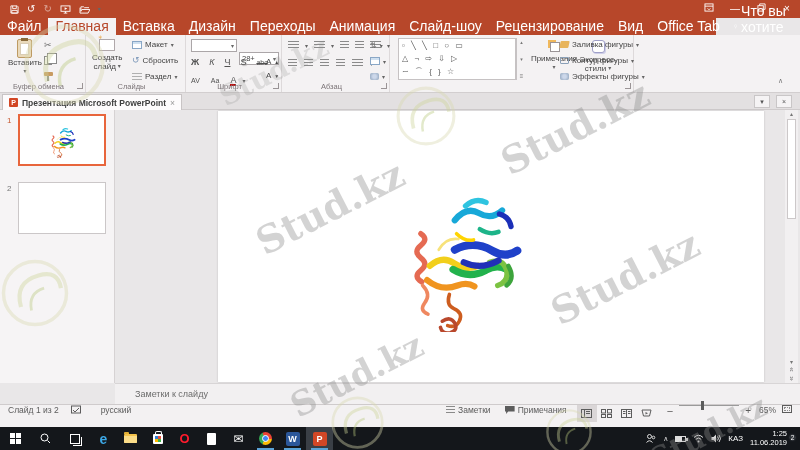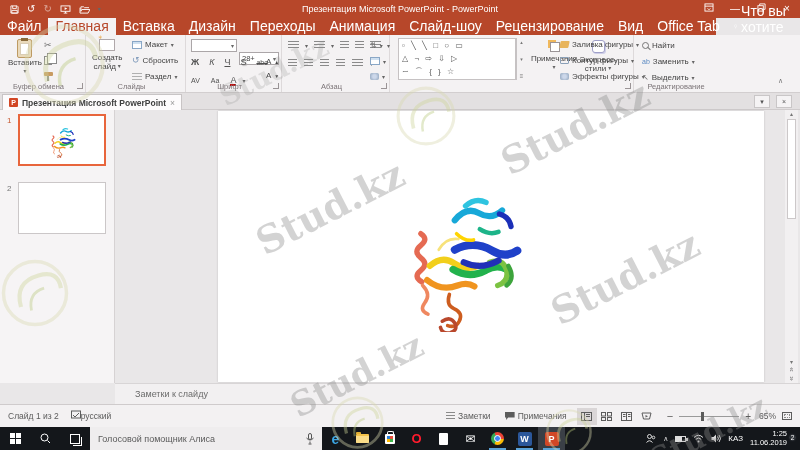--- a/index.html
+++ b/index.html
@@ -75,21 +75,21 @@
   .thumb.sel{border:2px solid #E8653C}
   .thumb.unsel{border:1px solid #CBC7C8}
   .editor{position:absolute;left:115px;top:110px;width:685px;height:273px;background:#E9E7E8}
   .slide{position:absolute;left:103px;top:1px;width:546px;height:271px;background:#fff;box-shadow:0 0 2px rgba(0,0,0,.18)}
   .vscroll{position:absolute;right:2px;top:0;bottom:0;width:13px;background:#F2F0F1;display:flex;flex-direction:column;align-items:center;font-size:6px;color:#777}
   .vthumb{width:9px;height:100px;background:#fff;border:1px solid #CCC8C9;margin-top:2px}
   .rot90{display:inline-block;transform:rotate(90deg);font-size:8px;color:#666}
 
   
   .notesbar{position:absolute;left:115px;top:383px;width:685px;height:21px;background:#F2F0F1;border-top:1px solid #D8D5D6;display:flex;align-items:center;color:#6b6b6b;font-size:9px;padding-left:20px}
-  .statusbar{position:absolute;left:0;top:404px;width:800px;height:23px;background:#F3F1F2;border-top:1px solid #CFCBCC;display:flex;align-items:center;font-size:8.5px;color:#5c5c5c}
+  .statusbar{position:absolute;left:0;top:404px;width:800px;height:23px;background:#F3F1F2;border-top:1px solid #CFCBCC;display:flex;align-items:flex-start;font-size:8.5px;color:#5c5c5c}
   .statusbar .sep{width:10px}
   .viewbtn{width:20px;height:17px;display:flex;align-items:center;justify-content:center}
   .viewbtn.active{background:#DAD6D7}
   .zoomtrack{width:60px;height:1px;background:#9a9a9a;position:relative;margin:0 6px}
   .zoomthumb{position:absolute;left:22px;top:-4px;width:3px;height:9px;background:#5c5c5c}
   .fiticon{width:10px;height:8px;border:1px solid #5c5c5c;margin:0 8px 0 6px;position:relative}
   .fiticon::after{content:"";position:absolute;inset:1px;border:1px dotted #8a8a8a}
 
   
   .taskbar{position:absolute;left:0;top:427px;width:800px;height:23px;background:#14171B;display:flex;align-items:stretch;color:#fff}
@@ -171,21 +171,20 @@
     <svg width="11" height="9" viewBox="0 0 12 10">
         <rect x="1" y="1" width="10" height="6" fill="none" stroke="#fff"></rect>
         <path d="M4,9 h4 M6,7 v2" stroke="#fff"></path>
         <path d="M5,2.5 l3,1.5 -3,1.5z" fill="#fff"></path>
       </svg>
     <svg width="11" height="9" viewBox="0 0 12 10">
         <path d="M1,3 v6 h9 l2,-4 h-9 l-1,2 v-5 h3 l1,1 h5" fill="none" stroke="#fff" stroke-width="1"></path>
       </svg>
     <span class="dd">▾</span>
   </div>
-  <div class="win-title">Презентация Microsoft PowerPoint - PowerPoint</div>
   <div class="winbtns">
     <span class="winbtn"><svg width="10" height="9" viewBox="0 0 11 10">
           <rect x="1" y="1" width="9" height="8" fill="none" stroke="#fff"></rect>
           <path d="M1,3.5 h9" stroke="#fff"></path>
           <path d="M4,6 l1.5,1.5 1.5,-1.5" fill="none" stroke="#fff"></path>
         </svg></span>
     <span class="winbtn">—</span>
     <span class="winbtn"><svg width="9" height="9" viewBox="0 0 10 10">
           <rect x="1" y="3" width="6" height="6" fill="none" stroke="#fff"></rect>
           <path d="M3,3 v-2 h6 v6 h-2" fill="none" stroke="#fff"></path>
@@ -374,37 +373,20 @@
         <span>Контур фигуры</span>
         <span class="dd">▾</span>
       </span>
     <span class="smbtn" style="left:0;top:37px">
         <span class="ic-effects"></span>
         <span>Эффекты фигуры</span>
         <span class="dd">▾</span>
       </span>
   </div>
 
-  <div class="group" style="left:634px;width:92px;border-right:none">
-    <span class="smbtn" style="left:8px;top:6px">
-        <span class="ic-search"></span>
-        <span>Найти</span>
-      </span>
-    <span class="smbtn" style="left:8px;top:22px">
-        <span class="ic" style="font-size:7px;color:#5b8ac2">ab</span>
-        <span>Заменить</span>
-        <span class="dd">▾</span>
-      </span>
-    <span class="smbtn" style="left:8px;top:38px">
-        <span class="ic" style="font-size:8px">↖</span>
-        <span>Выделить</span>
-        <span class="dd">▾</span>
-      </span>
-    <div class="glabel">Редактирование</div>
-  </div>
 
   <span class="abs" style="left:778px;top:42px;font-size:7px;color:#777">∧</span>
 </div>
 
 <div class="docbar">
   <div class="doctab">
     <span class="ppt-mini">P</span>
     <span>Презентация Microsoft PowerPoint</span>
     <span style="color:#999;font-weight:normal">×</span>
   </div>
@@ -441,21 +423,21 @@
 <div class="notesbar">
   <span>Заметки к слайду</span>
 </div>
 
 <div class="statusbar">
   <span style="margin-left:8px">Слайд 1 из 2</span>
   <span style="margin-left:12px"><svg width="10" height="10" viewBox="0 0 10 10">
         <rect x="0.5" y="1" width="9" height="7" fill="none" stroke="#5c5c5c"></rect>
         <path d="M2,5 l2,2 4,-4" fill="none" stroke="#5c5c5c"></path>
       </svg></span>
-  <span style="margin-left:0">русский</span>
+  <span style="margin-left:20px">русский</span>
 
   <span style="margin-left:auto" class="flex">
     <span class="bars" style="width:9px;margin-right:3px"></span>
     <span>Заметки</span>
   </span>
   <span class="flex" style="margin-left:14px">
     <span style="width:10px;height:8px;background:#5c5c5c;clip-path:polygon(0 0,100% 0,100% 70%,35% 70%,15% 100%,15% 70%,0 70%);margin-right:3px"></span>
     <span>Примечания</span>
   </span>
   <span class="sep"></span>
@@ -505,27 +487,20 @@
     </span>
   <span class="tb-slot">
       <svg width="11" height="11" viewBox="0 0 11 11">
         <circle cx="4.5" cy="4.5" r="3.5" fill="none" stroke="#fff"></circle>
         <path d="M7.5,7.5 l2.5,2.5" stroke="#fff"></path>
       </svg>
     </span>
   <span class="tb-slot">
       <span class="tview"></span>
     </span>
-  <div class="alice">
-    <span>Голосовой помощник Алиса</span>
-    <svg class="mic" width="8" height="12" viewBox="0 0 8 12">
-        <rect x="2.5" y="0.5" width="3" height="6" rx="1.5" fill="none" stroke="#555"></rect>
-        <path d="M0.5,5 q3.5,4 7,0 M4,8.5 v2 M2.5,11 h3" fill="none" stroke="#555"></path>
-      </svg>
-  </div>
   <span class="appicon">
       <span style="font-weight:bold;font-size:14px;color:#3CA7E5">e</span>
     </span>
   <span class="appicon">
       <span class="ic-folder"></span>
     </span>
   <span class="appicon">
       <span class="ic-store"></span>
     </span>
   <span class="appicon">

